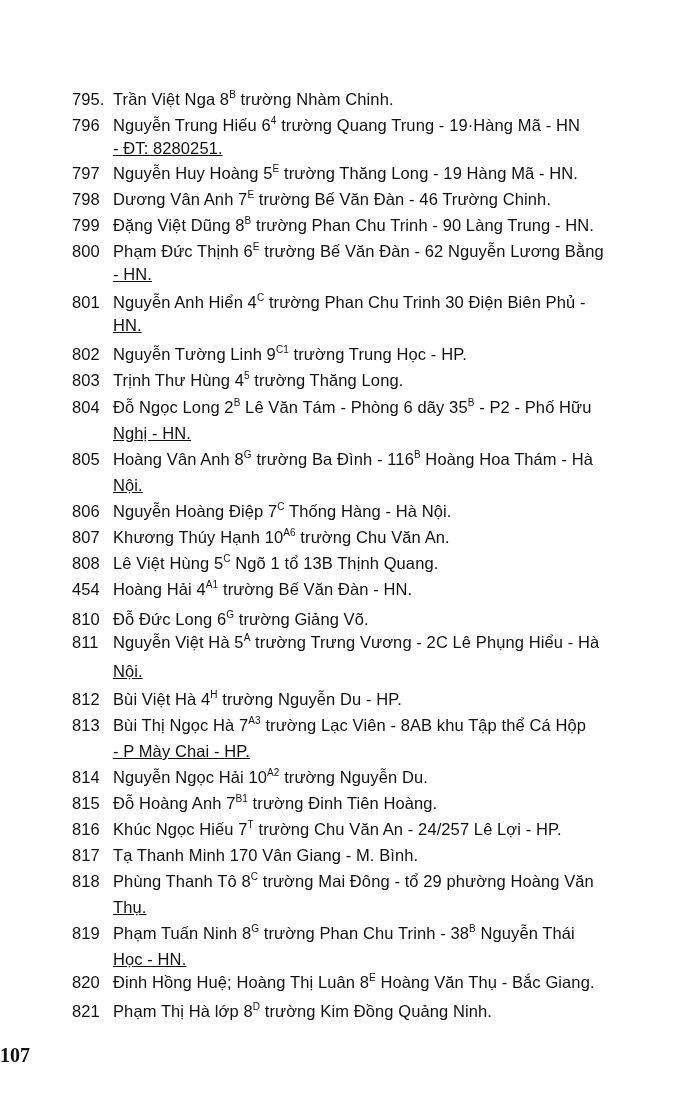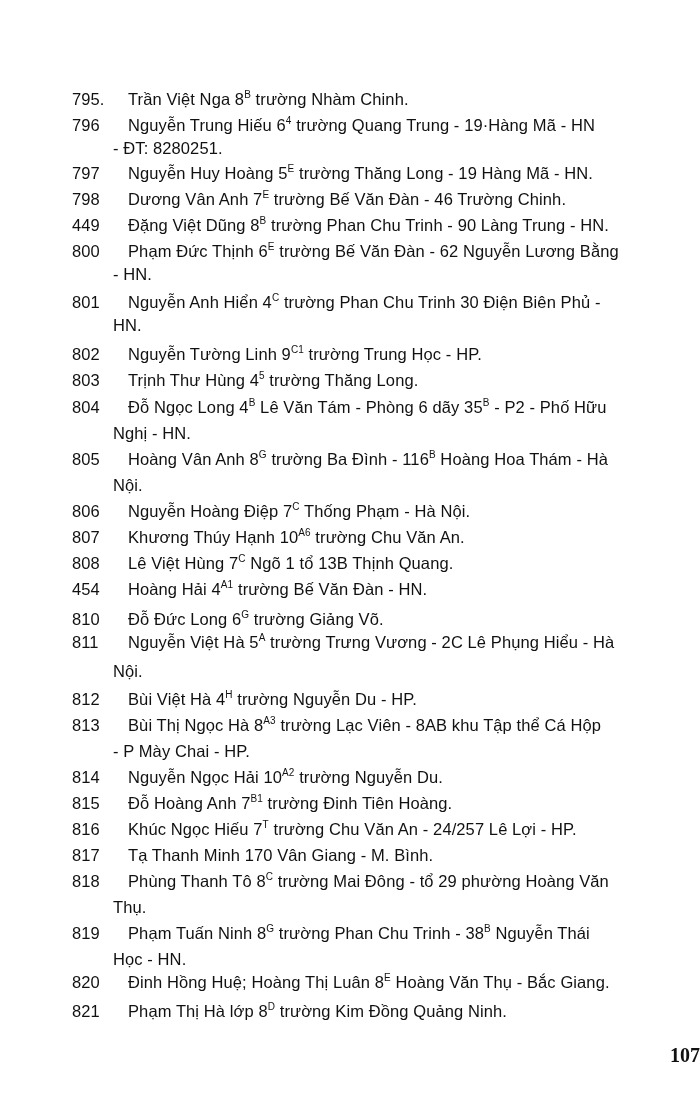--- a/index.html
+++ b/index.html
@@ -7,25 +7,25 @@
       width: 700px; height: 1100px; position: relative; overflow: hidden;
       font-family: "Liberation Sans", "DejaVu Sans", sans-serif;
       color: #111111;
     }
     .page { position: absolute; left: 0; top: 0; width: 700px; height: 1100px; }
     .line {
       position: absolute; left: 0; height: 26px; line-height: 26px;
       font-size: 16.5px; white-space: nowrap; letter-spacing: 0.1px;
     }
     .num { position: absolute; left: 72px; top: 0; }
-    .txt { position: absolute; left: 128px; top: 0; }
-    .cont { position: absolute; left: 113px; top: 0; }
+    .txt { position: absolute; left: 113px; top: 0; }
+    .cont { position: absolute; left: 113px; top: 0; text-decoration: underline; }
     sup { font-size: 10px; vertical-align: 0; position: relative; top: -7px; }
     .page-number {
-      position: absolute; left: 0; width: 700px; top: 1044px; text-align: right;
+      position: absolute; left: 0; width: 700px; top: 1044px; text-align: left;
       font-family: "Liberation Serif", "DejaVu Serif", serif; font-weight: bold; font-size: 20px;
     }
   </style>
 </head>
 <body>
 
 <div class="page" id="page">
     <div class="line" style="top: 86px;">
       <span class="num">795.</span>
       <span class="txt"><span>Trần Việt Nga 8</span><sup>B</sup><span> trường Nhàm Chinh.</span></span>
@@ -39,21 +39,21 @@
     </div>
     <div class="line" style="top: 160px;">
       <span class="num">797</span>
       <span class="txt"><span>Nguyễn Huy Hoàng 5</span><sup>E</sup><span> trường Thăng Long - 19 Hàng Mã - HN.</span></span>
     </div>
     <div class="line" style="top: 186px;">
       <span class="num">798</span>
       <span class="txt"><span>Dương Vân Anh 7</span><sup>E</sup><span> trường Bế Văn Đàn - 46 Trường Chinh.</span></span>
     </div>
     <div class="line" style="top: 212px;">
-      <span class="num">449</span>
+      <span class="num">799</span>
       <span class="txt"><span>Đặng Việt Dũng 8</span><sup>B</sup><span> trường Phan Chu Trinh - 90 Làng Trung - HN.</span></span>
     </div>
     <div class="line" style="top: 238px;">
       <span class="num">800</span>
       <span class="txt"><span>Phạm Đức Thịnh 6</span><sup>E</sup><span> trường Bế Văn Đàn - 62 Nguyễn Lương Bằng</span></span>
     </div>
     <div class="line" style="top: 261px;">
       <span class="cont"><span>- HN.</span></span>
     </div>
     <div class="line" style="top: 289px;">
@@ -66,43 +66,43 @@
     <div class="line" style="top: 341px;">
       <span class="num">802</span>
       <span class="txt"><span>Nguyễn Tường Linh 9</span><sup>C1</sup><span> trường Trung Học - HP.</span></span>
     </div>
     <div class="line" style="top: 367px;">
       <span class="num">803</span>
       <span class="txt"><span>Trịnh Thư Hùng 4</span><sup>5</sup><span> trường Thăng Long.</span></span>
     </div>
     <div class="line" style="top: 394px;">
       <span class="num">804</span>
-      <span class="txt"><span>Đỗ Ngọc Long 4</span><sup>B</sup><span> Lê Văn Tám - Phòng 6 dãy 35</span><sup>B</sup><span> - P2 - Phố Hữu</span></span>
+      <span class="txt"><span>Đỗ Ngọc Long 2</span><sup>B</sup><span> Lê Văn Tám - Phòng 6 dãy 35</span><sup>B</sup><span> - P2 - Phố Hữu</span></span>
     </div>
     <div class="line" style="top: 420px;">
       <span class="cont"><span>Nghị - HN.</span></span>
     </div>
     <div class="line" style="top: 446px;">
       <span class="num">805</span>
       <span class="txt"><span>Hoàng Vân Anh 8</span><sup>G</sup><span> trường Ba Đình - 116</span><sup>B</sup><span> Hoàng Hoa Thám - Hà</span></span>
     </div>
     <div class="line" style="top: 472px;">
       <span class="cont"><span>Nội.</span></span>
     </div>
     <div class="line" style="top: 498px;">
       <span class="num">806</span>
-      <span class="txt"><span>Nguyễn Hoàng Điệp 7</span><sup>C</sup><span> Thống Phạm - Hà Nội.</span></span>
+      <span class="txt"><span>Nguyễn Hoàng Điệp 7</span><sup>C</sup><span> Thống Hàng - Hà Nội.</span></span>
     </div>
     <div class="line" style="top: 524px;">
       <span class="num">807</span>
       <span class="txt"><span>Khương Thúy Hạnh 10</span><sup>A6</sup><span> trường Chu Văn An.</span></span>
     </div>
     <div class="line" style="top: 550px;">
       <span class="num">808</span>
-      <span class="txt"><span>Lê Việt Hùng 7</span><sup>C</sup><span> Ngõ 1 tổ 13B Thịnh Quang.</span></span>
+      <span class="txt"><span>Lê Việt Hùng 5</span><sup>C</sup><span> Ngõ 1 tổ 13B Thịnh Quang.</span></span>
     </div>
     <div class="line" style="top: 576px;">
       <span class="num">454</span>
       <span class="txt"><span>Hoàng Hải 4</span><sup>A1</sup><span> trường Bế Văn Đàn - HN.</span></span>
     </div>
     <div class="line" style="top: 606px;">
       <span class="num">810</span>
       <span class="txt"><span>Đỗ Đức Long 6</span><sup>G</sup><span> trường Giảng Võ.</span></span>
     </div>
     <div class="line" style="top: 629px;">
@@ -111,21 +111,21 @@
     </div>
     <div class="line" style="top: 658px;">
       <span class="cont"><span>Nội.</span></span>
     </div>
     <div class="line" style="top: 686px;">
       <span class="num">812</span>
       <span class="txt"><span>Bùi Việt Hà 4</span><sup>H</sup><span> trường Nguyễn Du - HP.</span></span>
     </div>
     <div class="line" style="top: 712px;">
       <span class="num">813</span>
-      <span class="txt"><span>Bùi Thị Ngọc Hà 8</span><sup>A3</sup><span> trường Lạc Viên - 8AB khu Tập thể Cá Hộp</span></span>
+      <span class="txt"><span>Bùi Thị Ngọc Hà 7</span><sup>A3</sup><span> trường Lạc Viên - 8AB khu Tập thể Cá Hộp</span></span>
     </div>
     <div class="line" style="top: 738px;">
       <span class="cont"><span>- P Mày Chai - HP.</span></span>
     </div>
     <div class="line" style="top: 764px;">
       <span class="num">814</span>
       <span class="txt"><span>Nguyễn Ngọc Hải 10</span><sup>A2</sup><span> trường Nguyễn Du.</span></span>
     </div>
     <div class="line" style="top: 790px;">
       <span class="num">815</span>

